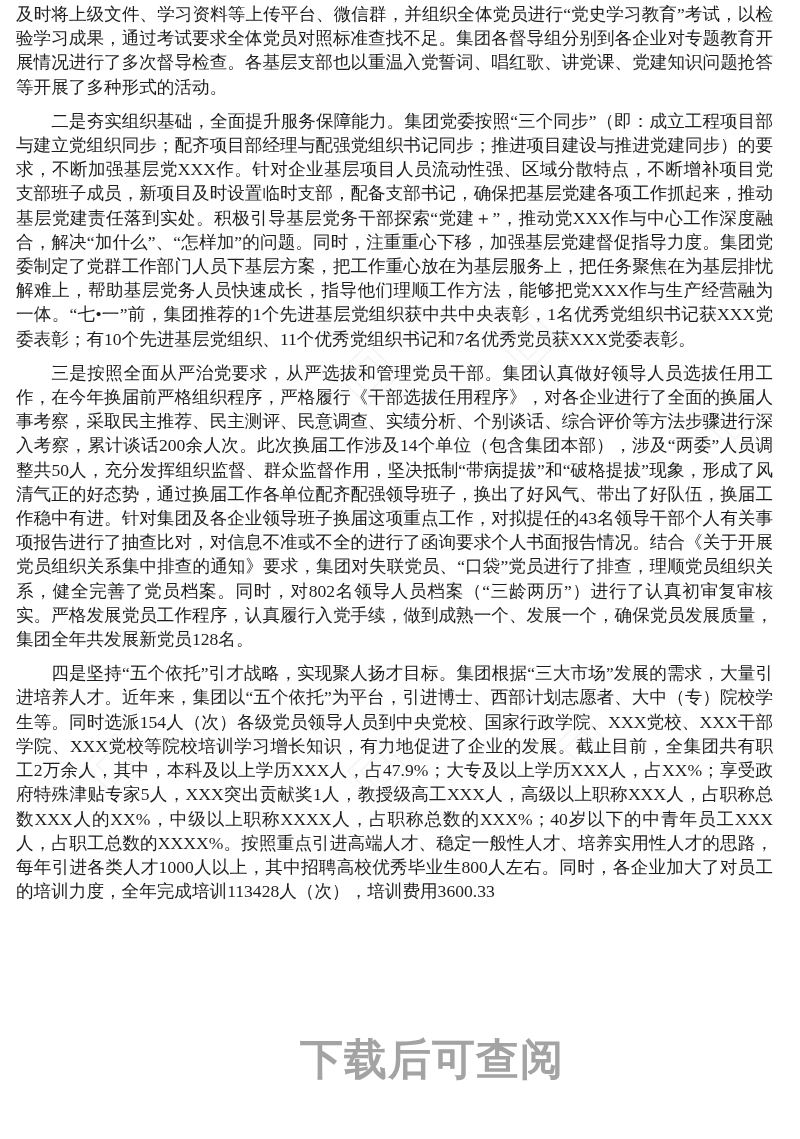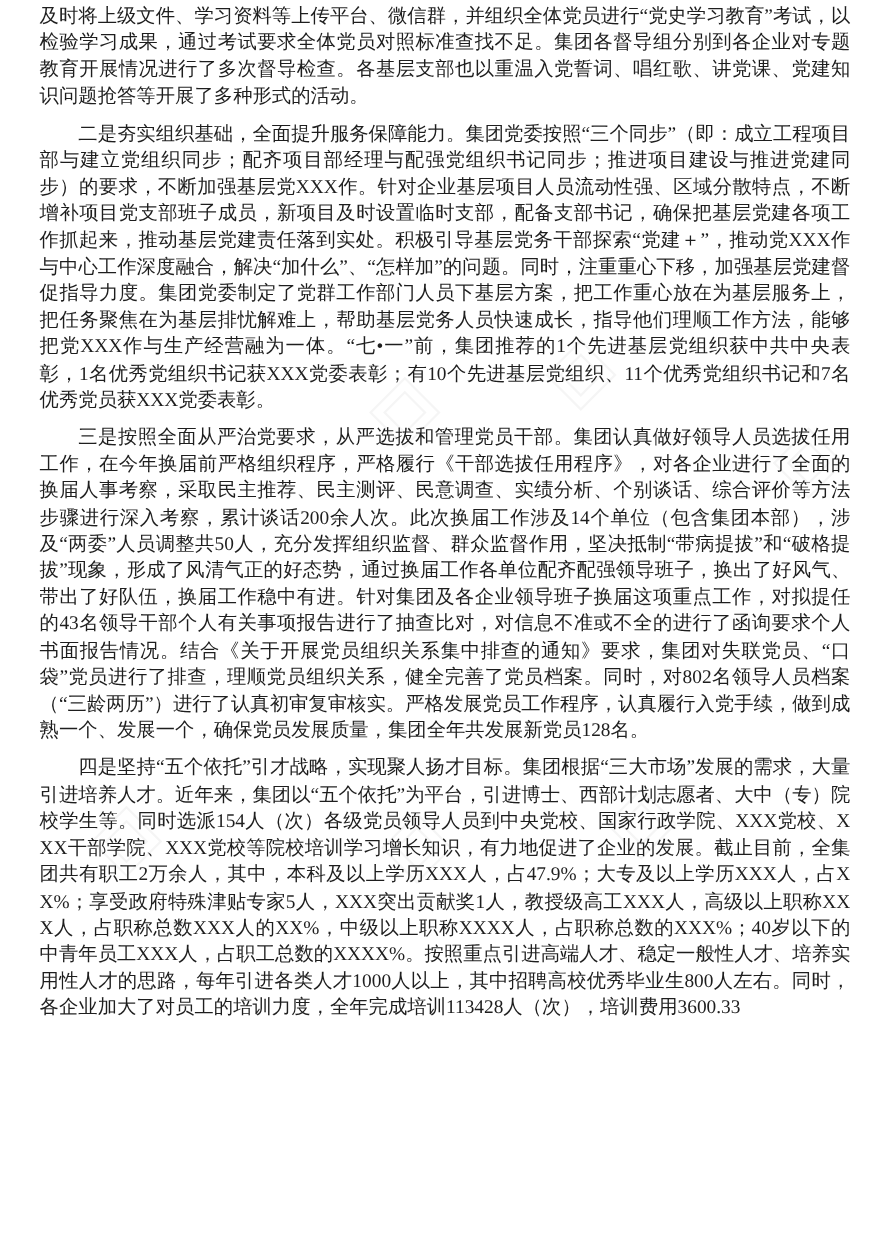--- a/index.html
+++ b/index.html
@@ -13,21 +13,21 @@
   .page {
     position: relative;
     width: 800px;
     height: 1139px;
     background: #ffffff;
     font-family: "Liberation Serif", "DejaVu Serif", serif;
   }
   .content {
     position: relative;
     z-index: 2;
-    padding: 2px 27px 0 36px;
+    padding: 2px 27px 0 16px;
     color: #1e1e1e;
   }
   .para {
     margin: 0 0 10px 0;
     font-size: 17.6px;
     line-height: 24.2px;
     text-align: justify;
     text-justify: inter-ideograph;
     text-indent: 2em;
     word-break: break-all;
@@ -92,15 +92,16 @@
   </div>
 
   <main class="content">
     <p class="para no-indent">及时将上级文件、学习资料等上传平台、微信群，并组织全体党员进行“党史学习教育”考试，以检验学习成果，通过考试要求全体党员对照标准查找不足。集团各督导组分别到各企业对专题教育开展情况进行了多次督导检查。各基层支部也以重温入党誓词、唱红歌、讲党课、党建知识问题抢答等开展了多种形式的活动。</p>
     <p class="para">二是夯实组织基础，全面提升服务保障能力。集团党委按照“三个同步”（即：成立工程项目部与建立党组织同步；配齐项目部经理与配强党组织书记同步；推进项目建设与推进党建同步）的要求，不断加强基层党XXX作。针对企业基层项目人员流动性强、区域分散特点，不断增补项目党支部班子成员，新项目及时设置临时支部，配备支部书记，确保把基层党建各项工作抓起来，推动基层党建责任落到实处。积极引导基层党务干部探索“党建＋”，推动党XXX作与中心工作深度融合，解决“加什么”、“怎样加”的问题。同时，注重重心下移，加强基层党建督促指导力度。集团党委制定了党群工作部门人员下基层方案，把工作重心放在为基层服务上，把任务聚焦在为基层排忧解难上，帮助基层党务人员快速成长，指导他们理顺工作方法，能够把党XXX作与生产经营融为一体。“七•一”前，集团推荐的1个先进基层党组织获中共中央表彰，1名优秀党组织书记获XXX党委表彰；有10个先进基层党组织、11个优秀党组织书记和7名优秀党员获XXX党委表彰。</p>
     <p class="para">三是按照全面从严治党要求，从严选拔和管理党员干部。集团认真做好领导人员选拔任用工作，在今年换届前严格组织程序，严格履行《干部选拔任用程序》，对各企业进行了全面的换届人事考察，采取民主推荐、民主测评、民意调查、实绩分析、个别谈话、综合评价等方法步骤进行深入考察，累计谈话200余人次。此次换届工作涉及14个单位（包含集团本部），涉及“两委”人员调整共50人，充分发挥组织监督、群众监督作用，坚决抵制“带病提拔”和“破格提拔”现象，形成了风清气正的好态势，通过换届工作各单位配齐配强领导班子，换出了好风气、带出了好队伍，换届工作稳中有进。针对集团及各企业领导班子换届这项重点工作，对拟提任的43名领导干部个人有关事项报告进行了抽查比对，对信息不准或不全的进行了函询要求个人书面报告情况。结合《关于开展党员组织关系集中排查的通知》要求，集团对失联党员、“口袋”党员进行了排查，理顺党员组织关系，健全完善了党员档案。同时，对802名领导人员档案（“三龄两历”）进行了认真初审复审核实。严格发展党员工作程序，认真履行入党手续，做到成熟一个、发展一个，确保党员发展质量，集团全年共发展新党员128名。</p>
     <p class="para">四是坚持“五个依托”引才战略，实现聚人扬才目标。集团根据“三大市场”发展的需求，大量引进培养人才。近年来，集团以“五个依托”为平台，引进博士、西部计划志愿者、大中（专）院校学生等。同时选派154人（次）各级党员领导人员到中央党校、国家行政学院、XXX党校、XXX干部学院、XXX党校等院校培训学习增长知识，有力地促进了企业的发展。截止目前，全集团共有职工2万余人，其中，本科及以上学历XXX人，占47.9%；大专及以上学历XXX人，占XX%；享受政府特殊津贴专家5人，XXX突出贡献奖1人，教授级高工XXX人，高级以上职称XXX人，占职称总数XXX人的XX%，中级以上职称XXXX人，占职称总数的XXX%；40岁以下的中青年员工XXX人，占职工总数的XXXX%。按照重点引进高端人才、稳定一般性人才、培养实用性人才的思路，每年引进各类人才1000人以上，其中招聘高校优秀毕业生800人左右。同时，各企业加大了对员工的培训力度，全年完成培训113428人（次），培训费用3600.33</p>
   </main>
 
   <div class="footer-banner">
+    <span>下载后可查阅</span>
   </div>
 
 </div>
 
 </body></html>

